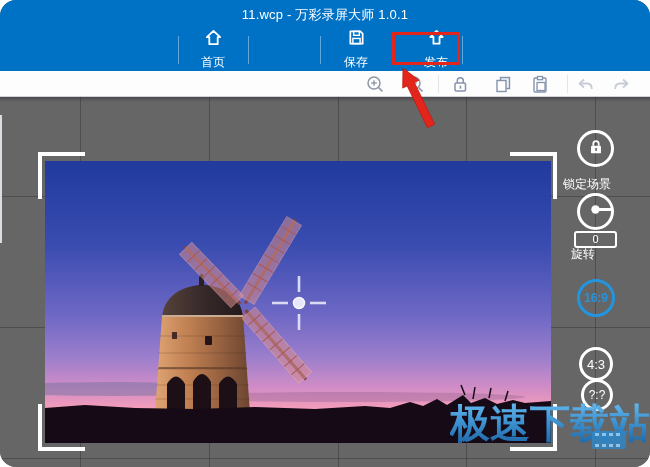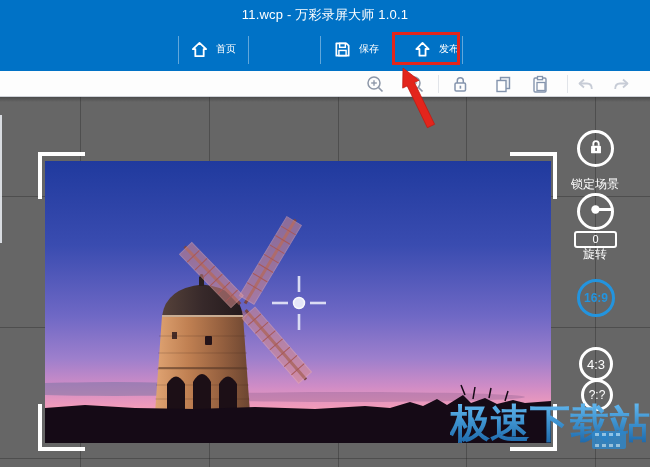--- a/index.html
+++ b/index.html
@@ -1,25 +1,25 @@
 <!DOCTYPE html>
 <html><head>
 <meta charset="utf-8">
 <style>
   * { margin:0; padding:0; box-sizing:border-box; }
   html,body { width:650px; height:467px; overflow:hidden; }
   body { font-family:"Liberation Sans","DejaVu Sans",sans-serif; }
-  #app { position:relative; width:650px; height:467px; background:#666; overflow:hidden; }
+  #app { position:relative; width:650px; height:467px; background:#666; overflow:hidden;border-radius:16px; }
 
   
   .header { position:absolute; left:0; top:0; width:650px; height:71px; background:#0072c6; z-index:3; }
   .win-title { position:absolute; left:0; top:6px; width:100%; text-align:center;
                color:#fff; font-size:13px; letter-spacing:.2px; }
   .menu-btn { position:absolute; top:33px; height:32px; display:flex; align-items:center;
-              justify-content:center; gap:7px; color:#fff; font-size:10px; cursor:pointer; }
+              justify-content:center; gap:7px; color:#fff; font-size:12px; cursor:pointer;flex-direction:column; }
   .menu-btn svg { display:block; }
   .menu-div { position:absolute; top:36px; width:1px; height:28px; background:rgba(255,255,255,.38); }
 
   
   .hl-box { position:absolute; left:392px; top:32px; width:68px; height:33px;
             border:3px solid #e3251c; z-index:6; }
   .hl-arrow { position:absolute; left:393px; top:66px; z-index:7; }
 
   
   .toolbar2 { position:absolute; left:0; top:71px; width:650px; height:26px; background:#fdfdfd;
@@ -45,21 +45,21 @@
   .crop.bl { left:38px; top:307px; border-bottom:4px solid #fff; border-left:4px solid #fff; }
   .crop.br { left:510px; top:307px; border-bottom:4px solid #fff; border-right:4px solid #fff; }
 
   .crosshair { position:absolute; left:269px; top:176px; width:60px; height:60px; z-index:4; cursor:move; }
 
   
   .circle-btn { position:absolute; border-radius:50%; display:flex; align-items:center;
                 justify-content:center; cursor:pointer; z-index:5; background:transparent; }
   .lock-circle { left:577px; top:33px; width:37px; height:37px; border:3px solid #fff; }
   .dial-circle { left:577px; top:96px; width:37px; height:37px; border:3px solid #fff; }
-  .panel-label { position:absolute; color:#fff; font-size:12px; text-align:center; z-index:5; }
+  .panel-label { position:absolute; color:#fff; font-size:12px; z-index:5; }
   .rot-value { position:absolute; left:574px; top:134px; width:43px; height:17px; border:2px solid #fff;
                border-radius:3px; color:#fff; font-size:11px; text-align:center; line-height:13px;
                z-index:5; cursor:text; }
   .ratio-169 { left:577px; top:182px; width:38px; height:38px; border:3px solid #2394de;
                color:#2394de; font-size:12px; font-weight:bold; }
   .ratio-43 { left:579px; top:250px; width:34px; height:34px; border:3px solid #fff;
               color:#fff; font-size:13px; }
   .ratio-unk { left:581px; top:282px; width:32px; height:32px; border:3px solid #fff;
                color:#fff; font-size:12px; }
 

